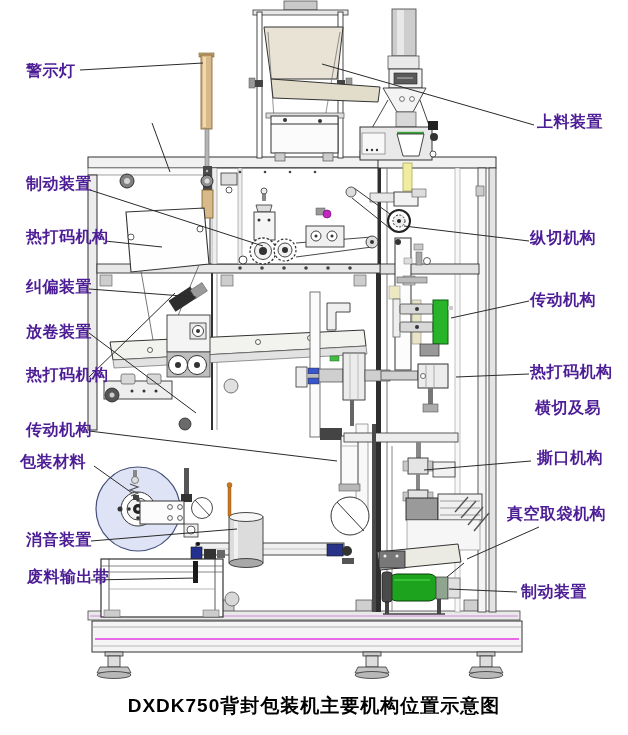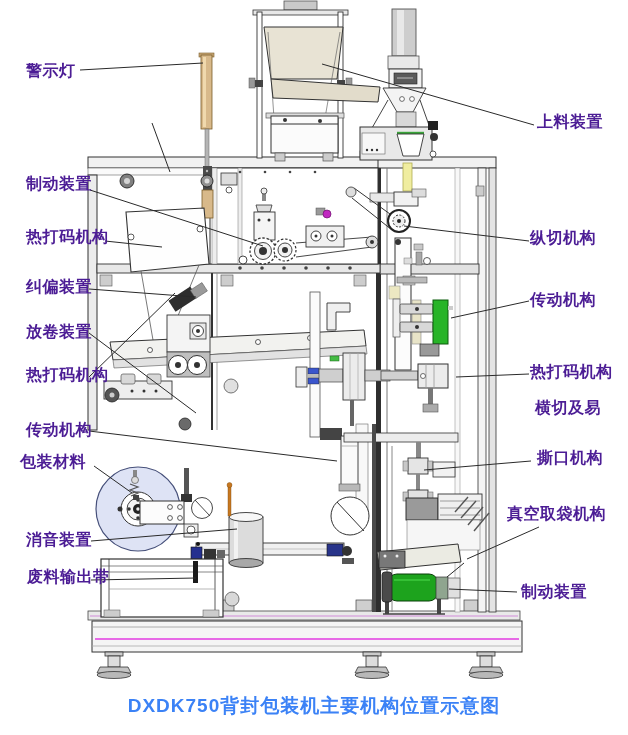--- a/index.html
+++ b/index.html
@@ -2,21 +2,21 @@
 <html><head>
 <meta charset="utf-8">
 <style>
   html,body{margin:0;padding:0;background:#fff;}
   .stage{position:relative;width:628px;height:735px;background:#fff;overflow:hidden;
          font-family:"Liberation Sans","DejaVu Sans",sans-serif;}
   .stage svg{position:absolute;left:0;top:0;}
   .lbl{position:absolute;font-weight:700;font-size:16px;line-height:1.0;color:#4c1d95;
        white-space:nowrap;letter-spacing:0.5px;}
   .caption{position:absolute;left:0;top:693px;width:628px;text-align:center;
-           font-weight:700;font-size:19px;color:#3b82f6;letter-spacing:1px;}
+           font-weight:700;font-size:19px;color:#000000;letter-spacing:1px;}
 </style>
 </head>
 <body>
 
 <div class="stage">
 
 <svg width="628" height="735" viewBox="0 0 628 735">
 
   <g>
     <rect x="104" y="603" width="14" height="9" fill="#cfcfcf" stroke="#444" stroke-width="0.7"></rect>

